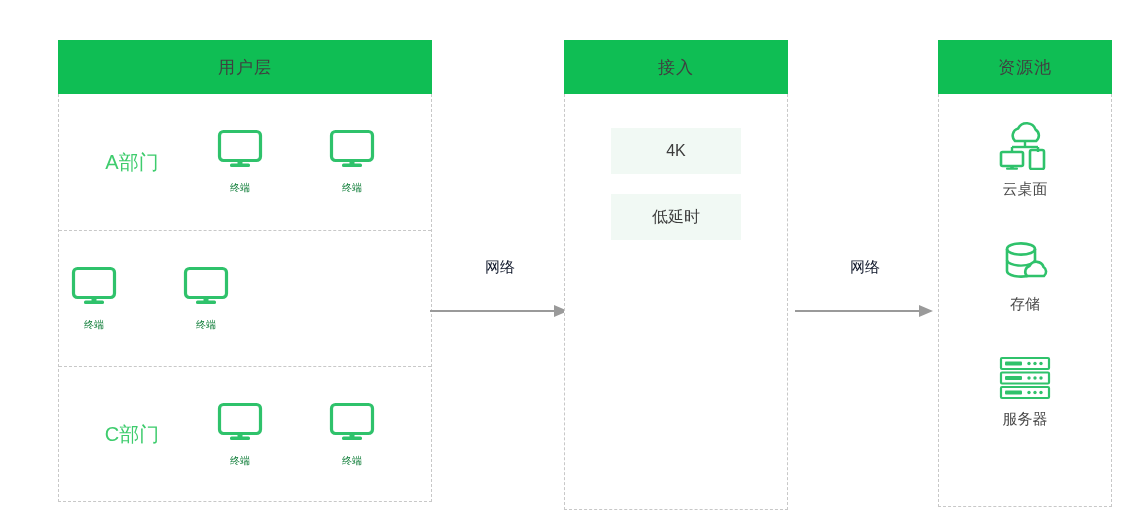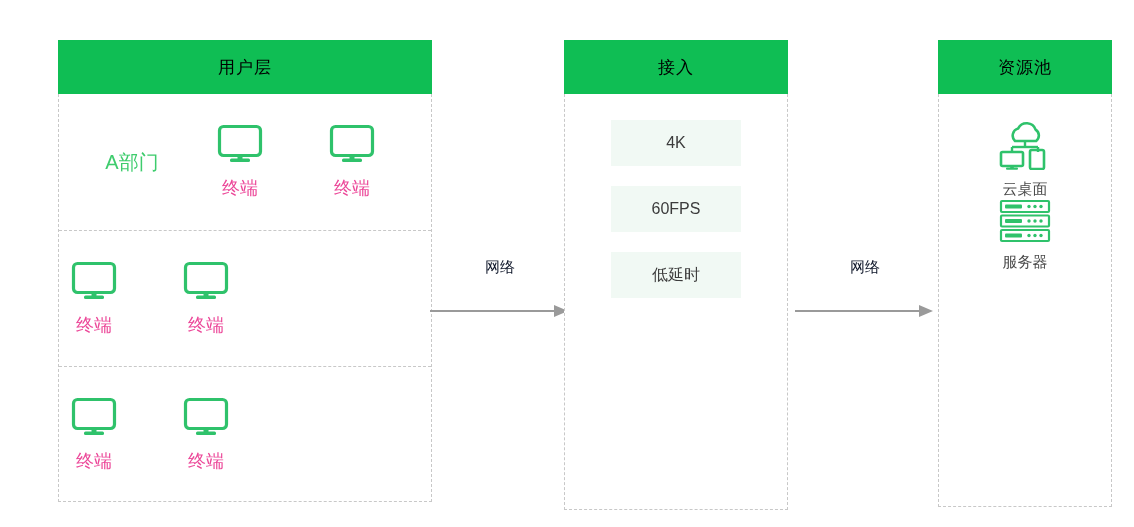--- a/index.html
+++ b/index.html
@@ -7,21 +7,21 @@
     width:1134px;height:527px;background:#ffffff;
     font-family:"Liberation Sans","DejaVu Sans",sans-serif;
     overflow:hidden;position:relative;
   }
   #stage{position:absolute;left:0;top:0;width:1134px;height:527px;}
 
   
   .col{position:absolute;box-sizing:border-box;}
   .col-head{
     position:absolute;left:0;top:0;width:100%;height:54px;
-    background:#0FBE54;color:#000000;
+    background:#0FBE54;color:#404040;
     display:flex;align-items:center;justify-content:center;
     font-size:17px;letter-spacing:1px;
   }
   .col-body{
     position:absolute;left:0;top:54px;width:100%;bottom:0;
     box-sizing:border-box;
     border:1px dashed #c8c8c8;border-top:none;
     background:#ffffff;
   }
 
@@ -32,37 +32,37 @@
     display:flex;align-items:center;
     box-sizing:border-box;
   }
   .dept-row + .dept-row{border-top:1px dashed #c8c8c8;}
   .dept-name{
     width:146px;flex:0 0 146px;text-align:center;
     color:#3ECC6D;font-size:20px;
   }
   .terminals{flex:1;display:flex;justify-content:flex-start;gap:50px;padding-left:4px;}
   .term{width:62px;display:flex;flex-direction:column;align-items:center;}
-  .term-label{margin-top:8px;font-size:18px;color:#ec4899;}
+  .term-label{margin-top:8px;font-size:10px;color:#15803d;}
   .res-label{margin-top:6px;font-size:15px;color:#4a4a4a;text-align:center;}
 
   
   #col-access{left:564px;top:40px;width:224px;height:470px;text-align:right;}
-  .tag-list{position:absolute;left:0;top:0;width:100%;padding-top:26px;box-sizing:border-box;
+  .tag-list{position:absolute;left:0;top:0;width:100%;padding-top:34px;box-sizing:border-box;
             display:flex;flex-direction:column;align-items:center;gap:20px;}
   .tag{
     width:130px;height:46px;background:#F1F9F4;
     display:flex;align-items:center;justify-content:center;
     font-size:16px;color:#3c3c3c;
   }
 
   
   #col-res{left:938px;top:40px;width:174px;height:467px;}
   .res-list{position:absolute;left:0;top:0;width:100%;padding-top:26px;box-sizing:border-box;
-            display:flex;flex-direction:column;align-items:center;}
+            display:flex;flex-direction:column;align-items:center;gap:42px;}
   .res-item{display:flex;flex-direction:column;align-items:center;}
 
   
   .conn{position:absolute;width:140px;height:70px;}
   #conn1{left:430px;top:258px;}
   #conn2{left:795px;top:258px;}
   .conn-label{
     position:absolute;left:0;top:0;width:100%;text-align:center;
     font-size:15px;color:#0f172a;
   }
@@ -124,20 +124,21 @@
                 <rect x="20.5" y="31" width="5" height="4" fill="#2FC26B"></rect>
                 <rect x="13" y="34.5" width="20" height="3.6" rx="1.5" fill="#2FC26B"></rect>
               </svg>
             </span>
             <span class="term-label">终端</span>
           </div>
         </div>
       </div>
 
       <div class="dept-row" style="top:272px;height:136px;">
+        <div class="dept-name">C部门</div>
         <div class="terminals">
           <div class="term">
             <span>
               <svg width="46" height="40" viewBox="0 0 46 40">
                 <rect x="2.5" y="2.5" width="41" height="29" rx="4" ry="4" fill="none" stroke="#2FC26B" stroke-width="3.2"></rect>
                 <rect x="20.5" y="31" width="5" height="4" fill="#2FC26B"></rect>
                 <rect x="13" y="34.5" width="20" height="3.6" rx="1.5" fill="#2FC26B"></rect>
               </svg>
             </span>
             <span class="term-label">终端</span>
@@ -168,21 +169,20 @@
     </div>
   </div>
 
   <div class="col" id="col-access">
     <div class="col-head">
       <span>接入</span>
     </div>
     <div class="col-body">
       <div class="tag-list">
         <div class="tag">4K</div>
-        <div class="tag">60FPS</div>
         <div class="tag">低延时</div>
       </div>
     </div>
   </div>
 
   <div class="conn" id="conn2">
     <div class="conn-label">网络</div>
     <div class="conn-arrow">
       <svg width="140" height="14" viewBox="0 0 140 14">
         <line x1="0" y1="7" x2="124" y2="7" stroke="#9a9a9a" stroke-width="2.2"></line>
@@ -208,20 +208,31 @@
               <line x1="40" y1="27" x2="40" y2="32" stroke="#2FC26B" stroke-width="2.4"></line>
               <rect x="3" y="32" width="22" height="14" rx="1.5" fill="none" stroke="#2FC26B" stroke-width="2.6"></rect>
               <rect x="12.2" y="46" width="3.6" height="2.4" fill="#2FC26B"></rect>
               <rect x="8" y="47.6" width="12" height="2.2" rx="1" fill="#2FC26B"></rect>
               <rect x="32" y="30" width="14" height="19" rx="1.8" fill="none" stroke="#2FC26B" stroke-width="2.6"></rect>
             </svg>
           </span>
           <span class="res-label">云桌面</span>
         </div>
 
+        <div class="res-item">
+          <span>
+            <svg width="50" height="44" viewBox="0 0 50 44">
+              <ellipse cx="21" cy="8" rx="14" ry="5.6" fill="none" stroke="#2FC26B" stroke-width="2.6"></ellipse>
+              <path d="M7 8 v22 a14 5.6 0 0 0 28 0 v-22" fill="none" stroke="#2FC26B" stroke-width="2.6"></path>
+              <path d="M7 19 a14 5.6 0 0 0 28 0" fill="none" stroke="#2FC26B" stroke-width="2.4"></path>
+              <path d="M27 35 a6 6 0 0 1 2.6 -10 a7.6 7.6 0 0 1 14 1 a5.6 5.6 0 0 1 0.4 9 Z" fill="#ffffff" stroke="#2FC26B" stroke-width="2.6" stroke-linejoin="round"></path>
+            </svg>
+          </span>
+          <span class="res-label">存储</span>
+        </div>
 
         <div class="res-item">
           <span>
             <svg width="52" height="44" viewBox="0 0 52 44">
               <g stroke="#2FC26B" stroke-width="2.2" fill="none">
                 <rect x="2" y="2" width="48" height="11" rx="1"></rect>
                 <rect x="2" y="16.5" width="48" height="11" rx="1"></rect>
                 <rect x="2" y="31" width="48" height="11" rx="1"></rect>
               </g>
               <g fill="#2FC26B">

